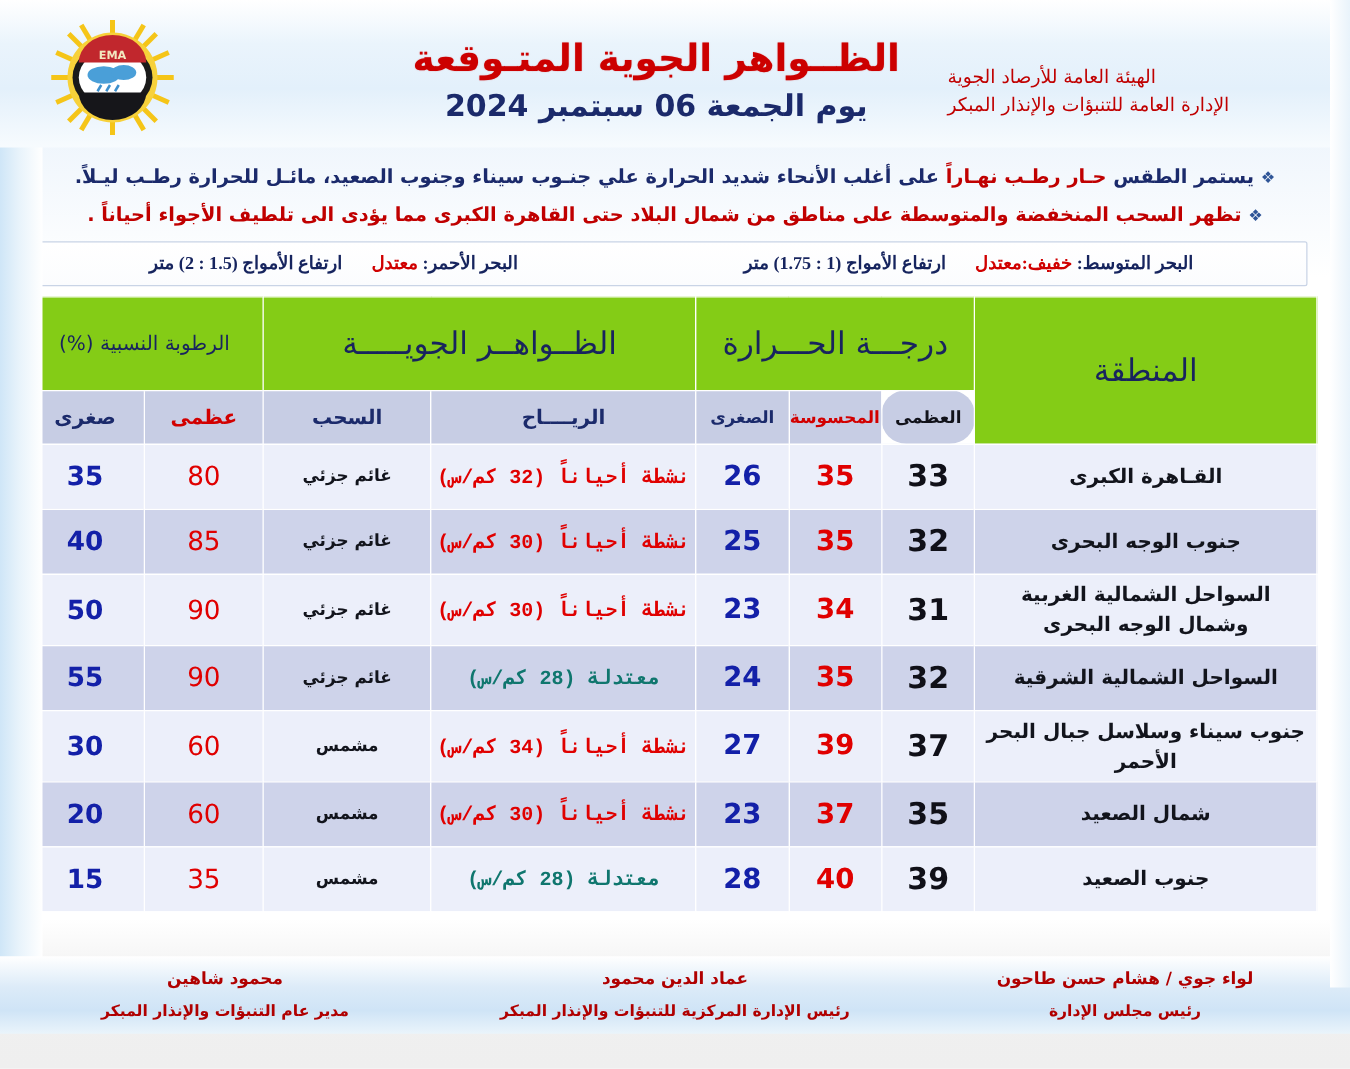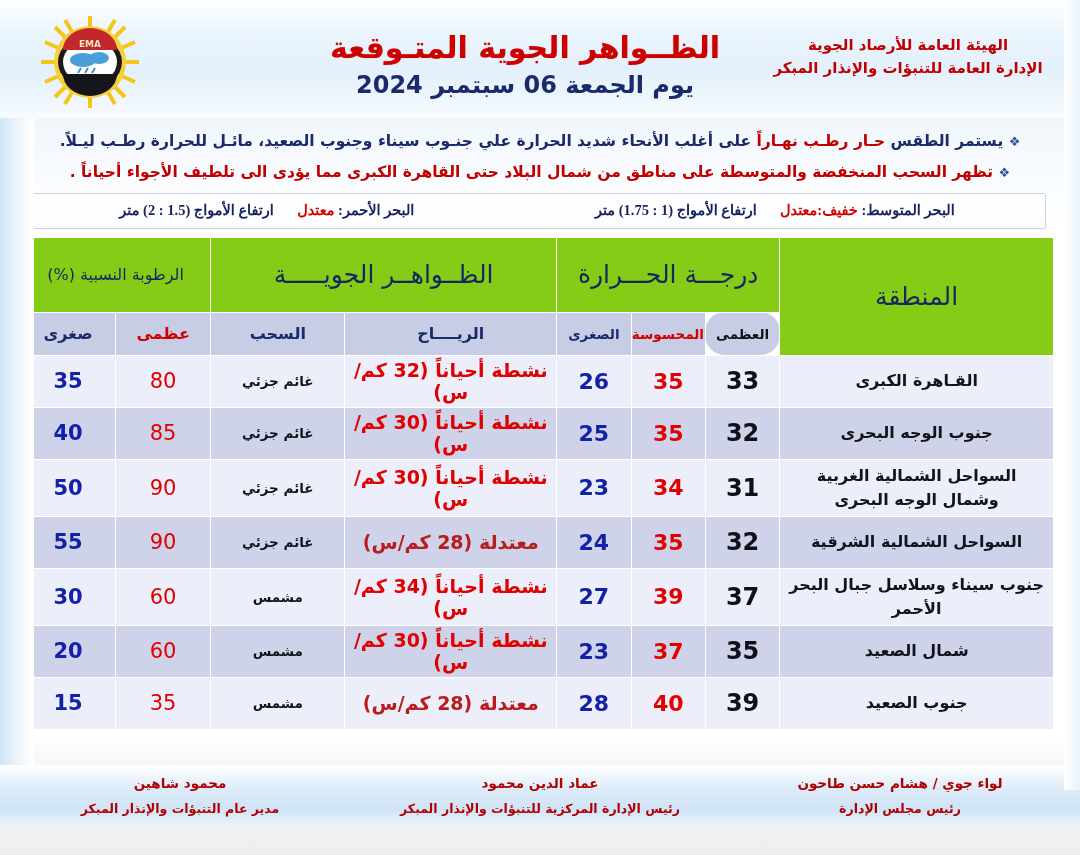--- a/index.html
+++ b/index.html
@@ -24,22 +24,22 @@
   }
 
   
   .header{
     position:relative;height:118px;
     background:linear-gradient(180deg,#ffffff 0%,#eaf4fc 30%,#e3f0fb 60%,#f7fbfe 100%);
     display:flex;align-items:flex-start;
   }
   .logo-wrap{position:absolute;right:935px;top:14px;width:110px;height:96px;}
   .org{
-    position:absolute;right:22px;top:34px;text-align:center;width:300px;
-    color:#c00000;font-weight:bold;line-height:1.5;
+    position:absolute;right:22px;top:50px;text-align:left;width:300px;
+    color:#c00000;font-weight:normal;line-height:1.5;
   }
   .org .l1{font-size:15px;}
   .org .l2{font-size:15px;}
   .title-block{
     position:absolute;right:340px;top:30px;width:430px;text-align:center;
   }
   .main-title{
     color:#cc0000;font-weight:bold;font-size:30px;letter-spacing:0px;
     text-shadow:0 0 1px rgba(204,0,0,.4);
   }
@@ -94,23 +94,23 @@
   tbody tr.odd td{background:#eceffa;}
   tbody tr.even td{background:#ced3ea;}
   td.region{
     font-size:16px;font-weight:bold;color:#12141c;line-height:1.45;
     padding:4px 8px;
     margin-top:44px;
   }
   td.tmax{font-size:24px;font-weight:bold;color:#101018;}
   td.tfeel{font-size:22px;font-weight:bold;color:#e00000;}
   td.tmin{font-size:22px;font-weight:bold;color:#1320a8;}
-  td.wind{font-size:19px;font-weight:bold;}
+  td.wind{font-size:16px;font-weight:bold;font-family:Liberation Mono, monospace;}
   td.wind.red{color:#e00000;}
-  td.wind.navy{color:#b91c1c;}
+  td.wind.navy{color:#0f766e;}
   td.cloud{font-size:13.5px;font-weight:bold;color:#12141c;}
   td.hmax{font-size:21px;font-weight:normal;color:#e00000;}
   td.hmin{font-size:21px;font-weight:bold;color:#1320a8;}
   tbody tr{height:52px;}
   tbody tr.tall{height:57px;}
 
   
   .footer{
     position:absolute;left:0;right:0;top:765px;height:62px;
     background:linear-gradient(180deg,#ffffff 0%,#dcebf8 40%,#cfe4f6 70%,#eaf4fb 100%);

